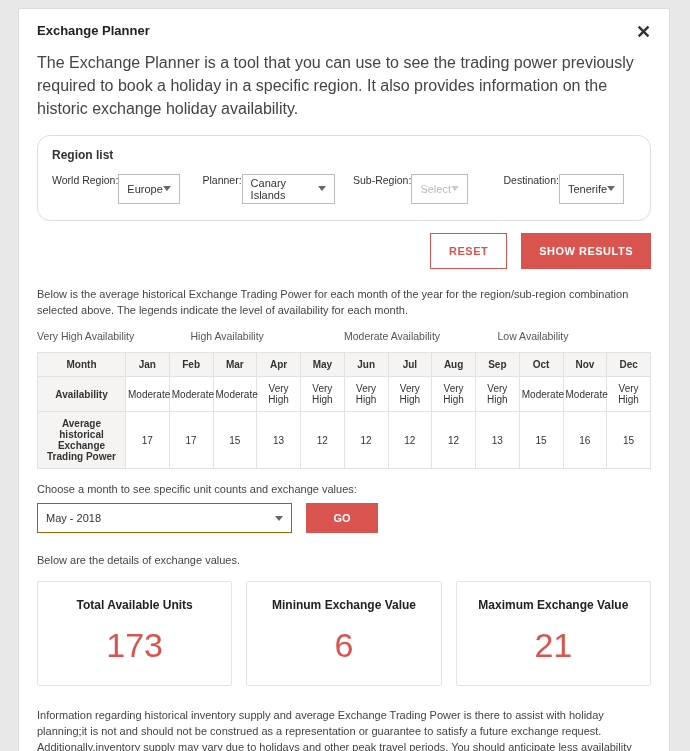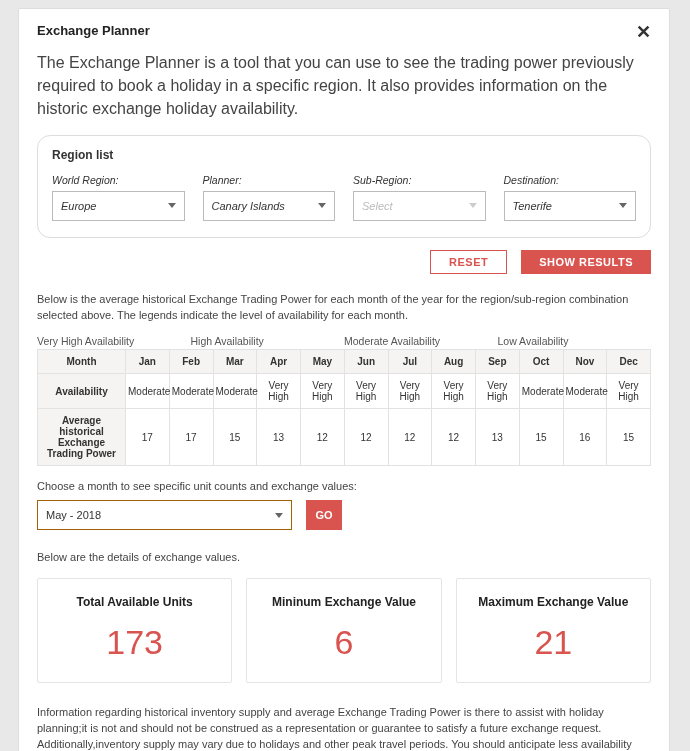--- a/index.html
+++ b/index.html
@@ -33,21 +33,21 @@
     .close-icon { font-size: 18px; cursor: pointer; line-height: 1; font-weight: bold; color: #333; }
     .intro { font-size: 16px; color: #444; line-height: 1.45; margin-bottom: 14px; }
     .region-box {
       border: 1px solid #ddd;
       border-radius: 13px;
       padding: 12px 14px 16px 14px;
       margin-bottom: 12px;
     }
     .region-box-title { font-size: 12px; font-weight: bold; margin-bottom: 12px; }
     .region-row { display: flex; gap: 18px; }
-    .region-col { flex: 1; display: flex; flex-direction: column; font-style: italic; }
+    .region-col { flex: 1; display: flex; flex-direction: row; }
     .field-label { font-size: 10.5px; color: #333; margin-bottom: 5px; }
     .select {
       border: 1px solid #bbb;
       height: 30px;
       display: flex;
       align-items: center;
       justify-content: space-between;
       padding: 0 8px;
       font-size: 11px;
       cursor: pointer;
@@ -56,36 +56,36 @@
     .select.placeholder { color: #bbb; }
     .chev { width: 0; height: 0; border-left: 4px solid transparent; border-right: 4px solid transparent; border-top: 5px solid #666; }
     .select.placeholder .chev { border-top-color: #ccc; }
     .action-row {
       display: flex;
       justify-content: flex-end;
       gap: 14px;
       margin-bottom: 18px;
     }
     .btn {
-      height: 24px;
+      height: 36px;
       padding: 0 18px;
       font-size: 11px;
       font-weight: bold;
       letter-spacing: 0.5px;
       cursor: pointer;
       display: flex;
       align-items: center;
       border: none;
     }
     .btn-outline { background: #fff; border: 1px solid #d9534f; color: #d9534f; }
     .btn-solid { background: #d9534f; color: #fff; }
     .desc { font-size: 11px; color: #444; line-height: 1.45; margin-bottom: 12px; }
     .legend-row {
       display: flex;
-      margin-bottom: 2px;
+      margin-bottom: 10px;
       font-size: 10.5px;
       color: #555;
     }
     .legend-row > div { flex: 1; }
     .table {
       width: 100%;
       border-collapse: collapse;
       margin-bottom: 14px;
       table-layout: fixed;
     }
@@ -106,21 +106,21 @@
       border: 1px solid #a16207;
       height: 30px;
       display: flex;
       align-items: center;
       justify-content: space-between;
       padding: 0 8px;
       font-size: 11px;
       cursor: pointer;
       background: #fff;
     }
-    .go-btn { background: #d9534f; color: #fff; border: none; height: 30px; width: 36px; font-size: 11px; font-weight: bold; cursor: pointer; }
+    .go-btn { background: #d9534f; color: #fff; border: none; height: 30px; width: 72px; font-size: 11px; font-weight: bold; cursor: pointer; }
     .cards-row { display: flex; gap: 14px; margin-bottom: 22px; }
     .card {
       flex: 1;
       border: 1px solid #e4e4e4;
       border-radius: 2px;
       padding: 16px 10px 20px 10px;
       text-align: center;
     }
     .card-title { font-size: 12px; font-weight: bold; color: #222; margin-bottom: 14px; }
     .card-value { font-size: 34px; color: #d9534f; }

